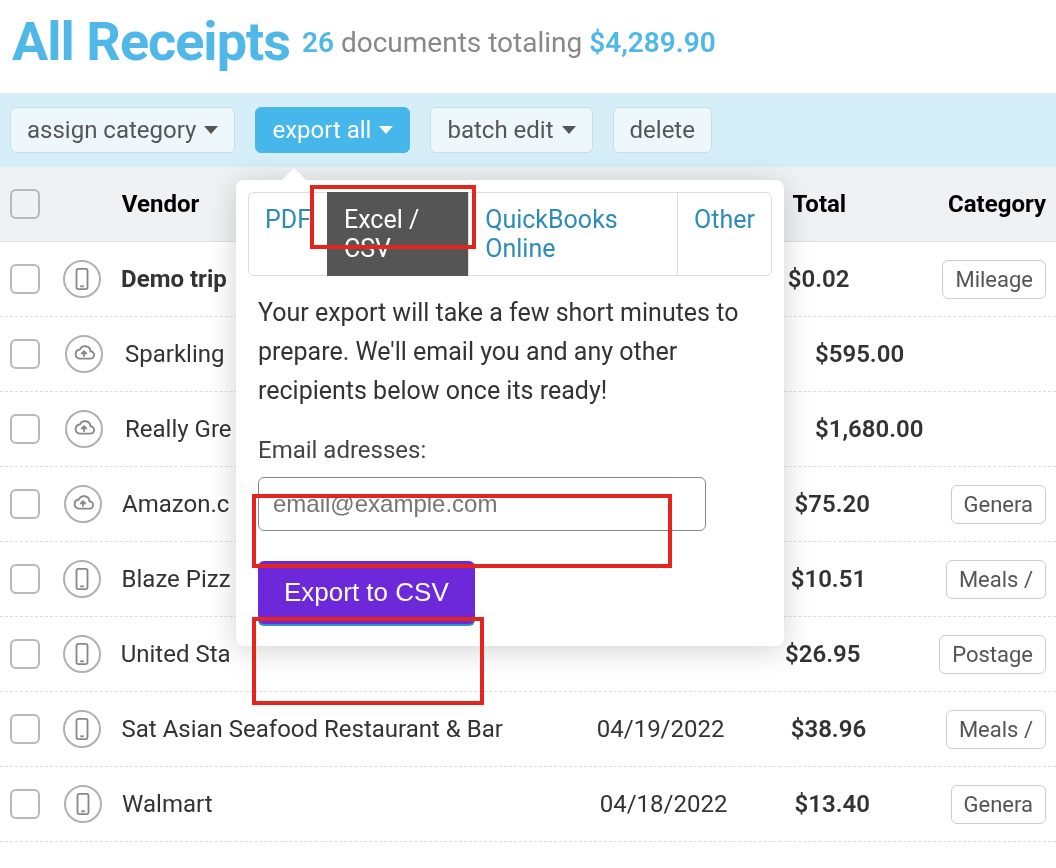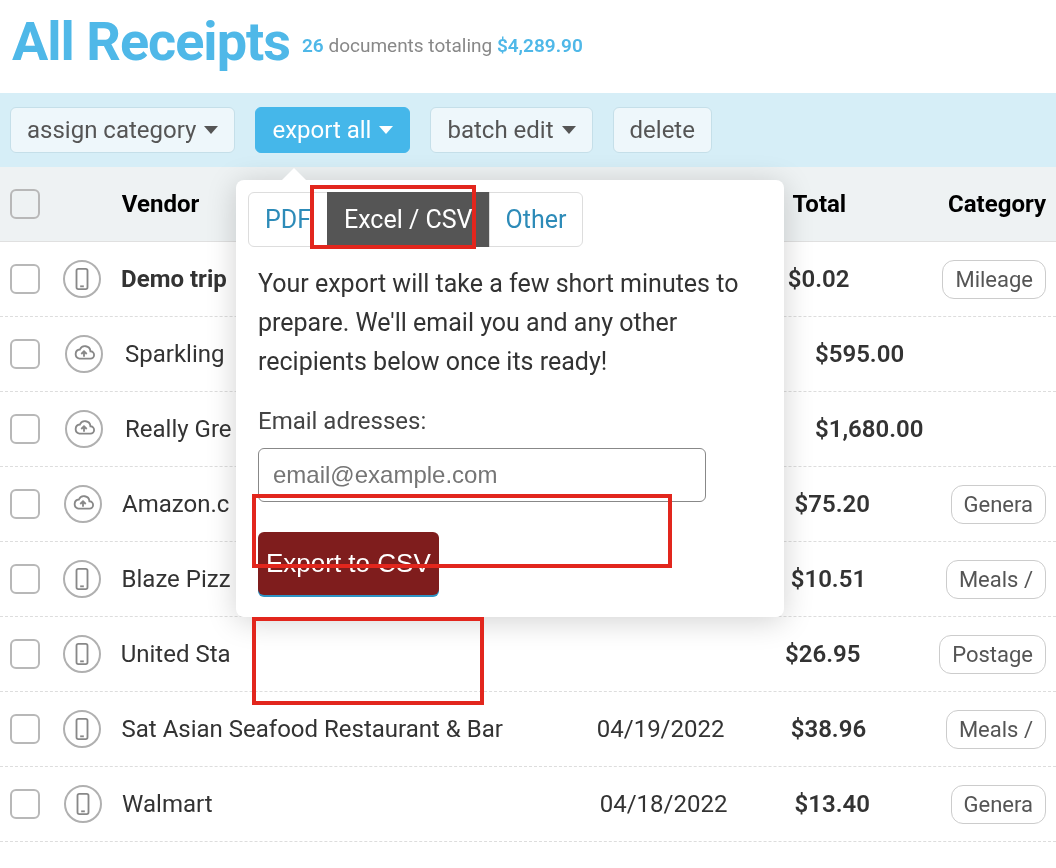--- a/index.html
+++ b/index.html
@@ -15,21 +15,21 @@
     padding: 10px 12px 20px;
   }
   .page-title {
     font-size: 54px;
     font-weight: 700;
     color: #4fb8e8;
     letter-spacing: -1px;
     display: inline;
   }
   .summary {
-    font-size: 19px;
+    font-size: 28px;
     color: #888;
     margin-left: 8px;
     vertical-align: 8px;
   }
   .summary .count { color: #4fb8e8; font-weight: 600; }
   .summary .total-amt { color: #4fb8e8; font-weight: 600; }
   .toolbar {
     background: #d6eef7;
     padding: 14px 10px;
     display: flex;
@@ -96,21 +96,21 @@
     border: 2px solid #b0b0b0;
     border-radius: 50%;
     display: flex; align-items: center; justify-content: center;
     color: #888;
   }
   .rowicon svg { width: 16px; height: 22px; stroke: #888; fill: none; stroke-width: 2; }
   .rowicon.cloud svg { width: 22px; height: 18px; }
   .vendor.bold { font-weight: 700; }
   .cat-pill {
     border: 1px solid #ccc;
-    border-radius: 12px;
+    border-radius: 6px;
     padding: 6px 12px;
     font-size: 22px;
     color: #555;
     white-space: nowrap;
   }
   
   .popover {
     position: absolute;
     left: 236px;
     top: 180px;
@@ -167,26 +167,26 @@
     font-size: 24px;
     padding: 12px 14px;
     border: 1px solid #888;
     border-radius: 6px;
     margin-top: 8px;
     color: #888;
   }
   .pop-hint { font-size: 22px; color: #999; margin-top: 10px; }
   .pop-cta {
     margin-top: 30px;
-    background: #7f1d1d;
+    background: #6d28d9;
     color: #fff;
     border: none;
     border-radius: 6px;
     font-size: 26px;
-    padding: 16px 8px;
+    padding: 16px 26px;
     cursor: pointer;
     box-shadow: 0 2px 0 #2d94c4;
   }
 </style>
 </head>
 <body>
 
 <div class="header">
   <span class="page-title">All Receipts</span>
   <span class="summary">
@@ -362,20 +362,21 @@
         <div class="col-total" style="font-weight:600">$13.40</div>
         <div class="col-cat"><span class="cat-pill">Genera</span></div>
       </div>
     </div>
 </div>
 
 <div class="popover">
   <div class="pop-tabs">
     <div class="pop-tab">PDF</div>
     <div class="pop-tab active">Excel / CSV</div>
+    <div class="pop-tab">QuickBooks Online</div>
     <div class="pop-tab">Other</div>
   </div>
   <div class="pop-body">
     <div>Your export will take a few short minutes to prepare. We'll email you and any other recipients below once its ready!</div>
     <div class="pop-label">Email adresses:</div>
     <input class="pop-input" placeholder="email@example.com" style="">
     <button class="pop-cta">Export to CSV</button>
   </div>
 </div>
 

